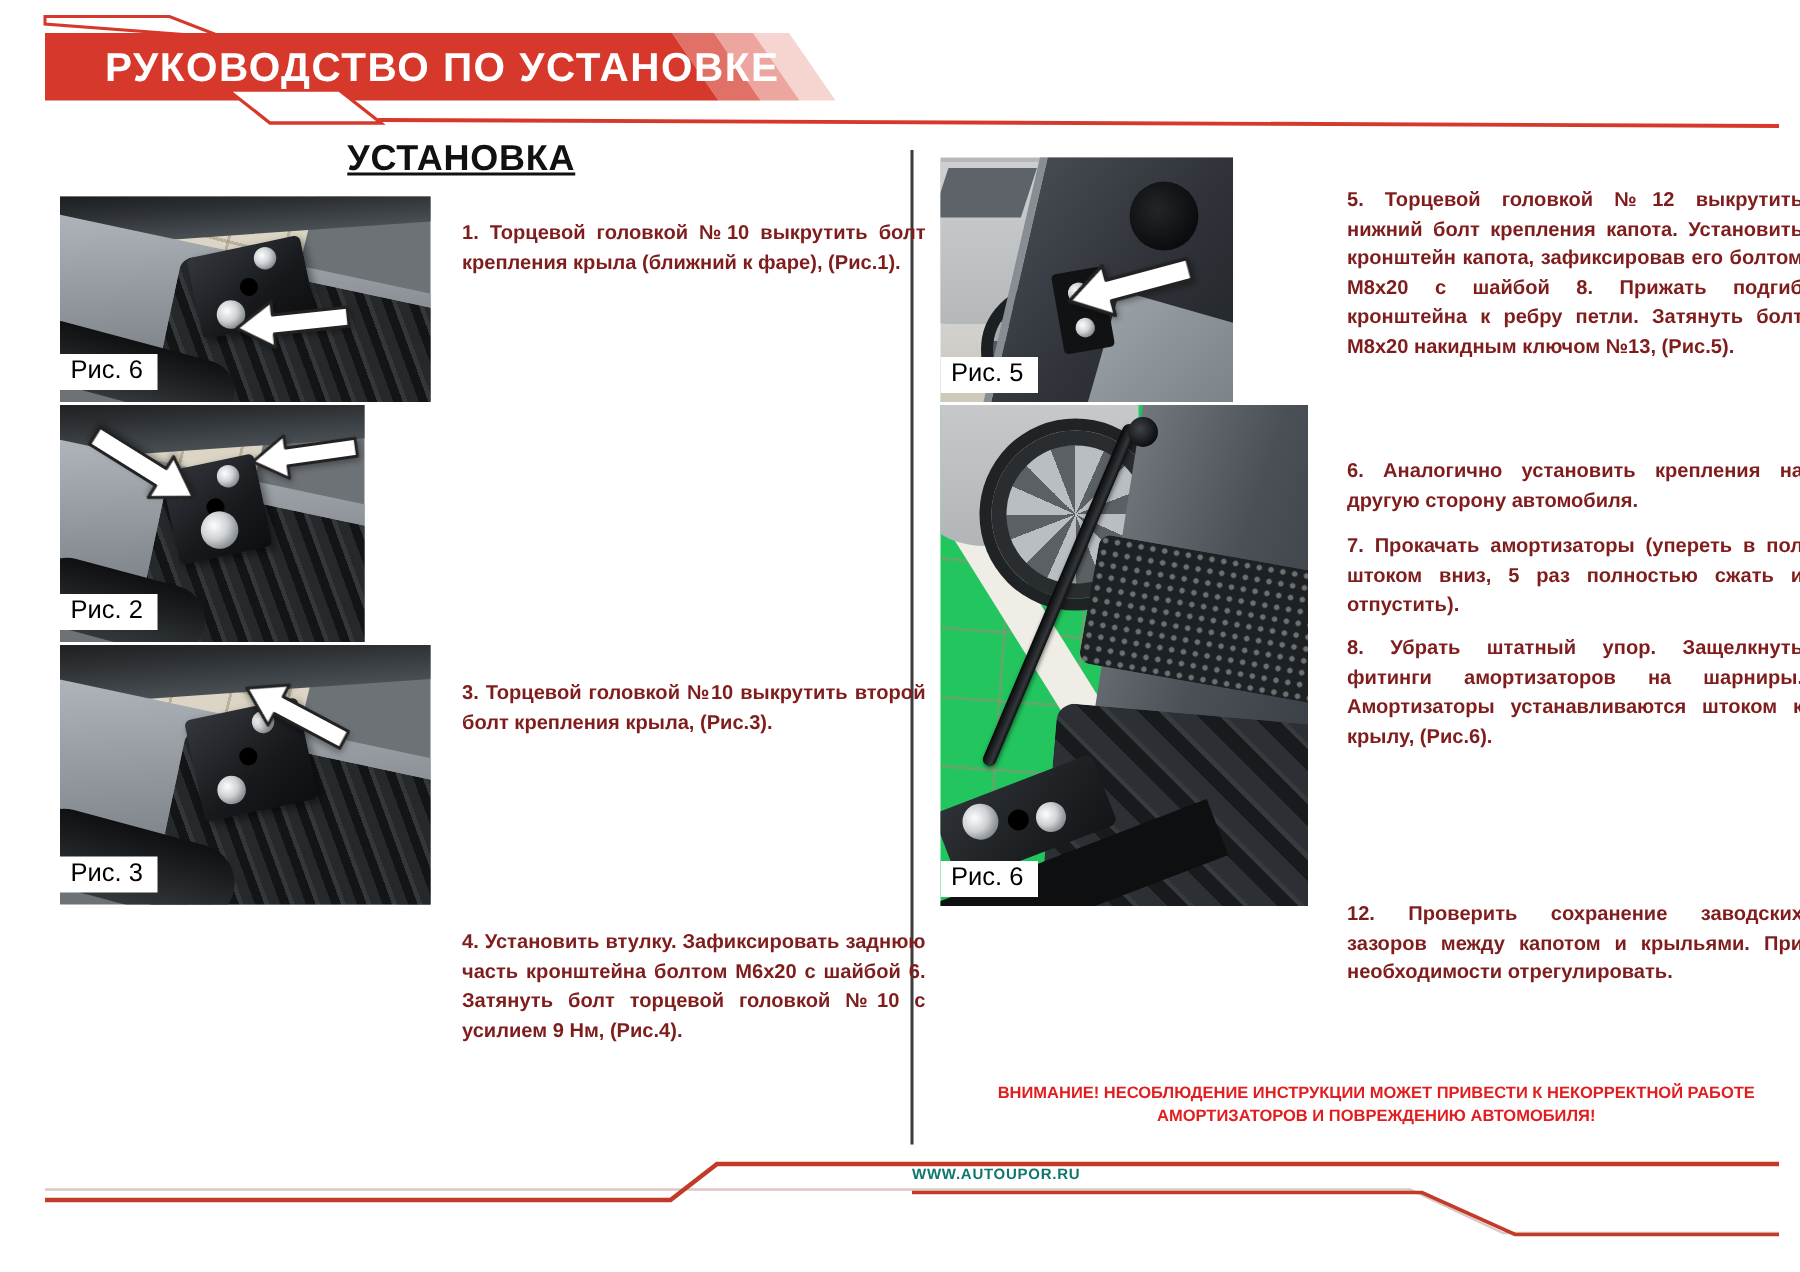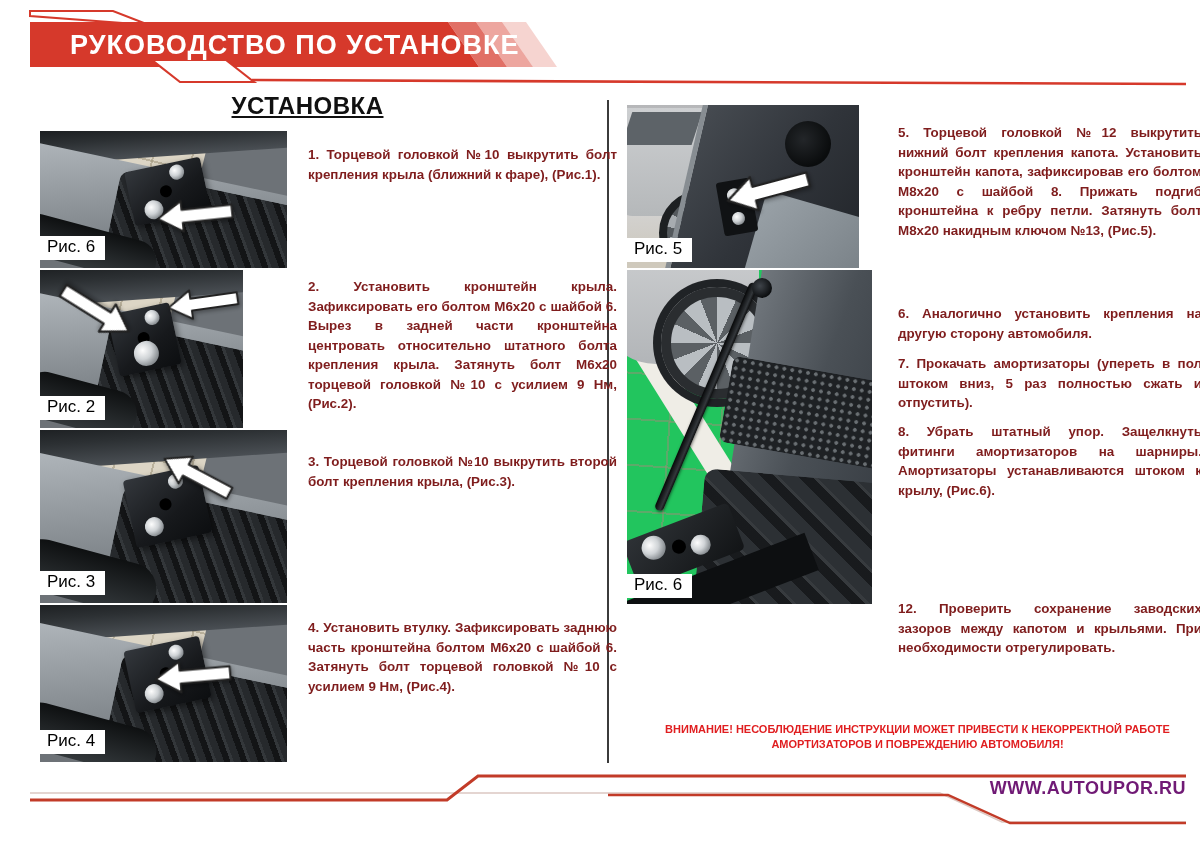--- a/index.html
+++ b/index.html
@@ -12,22 +12,22 @@
   .section-title{position:absolute;left:190px;top:92px;width:235px;text-align:center;
     font-size:24px;font-weight:bold;color:#111;letter-spacing:.5px;text-decoration:underline;}
   
   .divider{position:absolute;left:607px;top:100px;width:2px;height:663px;background:#3b3b3b;}
   .step{position:absolute;font-size:13.4px;line-height:1.46;color:#7f1d1d;
     text-align:justify;margin:16px;font-weight:bold;}
   .stepL{left:292px;width:309px;}
   .stepR{left:882px;width:304px;}
   .warning{position:absolute;left:645px;top:722px;width:545px;text-align:center;
     font-size:11px;line-height:1.32;font-weight:bold;color:#e01e20;}
-  .site{position:absolute;left:608px;top:778px;width:578px;text-align:right;
-    font-size:18px;font-weight:bold;color:#701a75;letter-spacing:.5px;}
+  .site{position:absolute;left:608px;top:778px;width:578px;text-align:left;
+    font-size:10px;font-weight:bold;color:#0f766e;letter-spacing:.5px;}
   
   .photo{position:absolute;overflow:hidden;background:#6d7277;}
   .photo *{position:absolute;}
   .fig-label{left:0;bottom:8px;background:#fff;color:#000;font-size:17px;
     padding:1px 10px 3px 7px;z-index:9;}
   
   .tiles{left:-18%;top:-26%;width:82%;height:105%;transform:rotate(14deg);background-color:#dcd5c5;
     background-image:repeating-linear-gradient(0deg,rgba(158,148,122,.55) 0 2px,transparent 2px 30px),
       repeating-linear-gradient(90deg,rgba(158,148,122,.55) 0 2px,transparent 2px 38px);}
   .topdark{left:-6%;top:-14%;width:115%;height:32%;transform:rotate(-4deg);
@@ -171,43 +171,26 @@
       <div class="bolt bolt-t"></div>
       <div class="hole"></div>
       <div class="bolt bolt-b"></div>
     </div>
     <svg class="arrow" style="left:48%;top:16%;transform:rotate(28deg)" width="76" height="36">
         <use href="#arrL"></use>
       </svg>
     <div class="fig-label">Рис. 3</div>
   </div>
 
-  <div class="photo p4" style="left:40px;top:605px;width:247px;height:157px">
-    <div class="tiles"></div>
-    <div class="topdark"></div>
-    <div class="sheet"></div>
-    <div class="engine"></div>
-    <div class="blob"></div>
-    <div class="bracket">
-      <div class="bolt bolt-t"></div>
-      <div class="hole"></div>
-      <div class="bolt bolt-b"></div>
-    </div>
-    <svg class="arrow" style="left:46%;top:34%;transform:rotate(-5deg)" width="78" height="36">
-        <use href="#arrL"></use>
-      </svg>
-    <div class="fig-label">Рис. 4</div>
-  </div>
 
   <p class="step stepL" style="top:129px">1. Торцевой головкой №10 выкрутить болт крепления крыла (ближний к фаре), (Рис.1).</p>
-  <p class="step stepL" style="top:261px">2. Установить кронштейн крыла. Зафиксировать его болтом М6х20 с шайбой 6. Вырез в задней части кронштейна центровать относительно штатного болта крепления крыла. Затянуть болт М6х20 торцевой головкой №10 с усилием 9 Нм, (Рис.2).</p>
   <p class="step stepL" style="top:436px">3. Торцевой головкой №10 выкрутить второй болт крепления крыла, (Рис.3).</p>
   <p class="step stepL" style="top:602px">4. Установить втулку. Зафиксировать заднюю часть кронштейна болтом М6х20 с шайбой 6. Затянуть болт торцевой головкой №10 с усилием 9 Нм, (Рис.4).</p>
 
-  <div class="photo p5" style="left:627px;top:105px;width:232px;height:163px">
+  <div class="photo p5" style="left:627px;top:105px;width:195px;height:163px">
     <div class="car"></div>
     <div class="car-win"></div>
     <div class="wheel"></div>
     <div class="floor"></div>
     <div class="hood"></div>
     <div class="hood-hole"></div>
     <div class="glass"></div>
     <div class="hinge">
       <div class="bolt hb1"></div>
       <div class="bolt hb2"></div>

